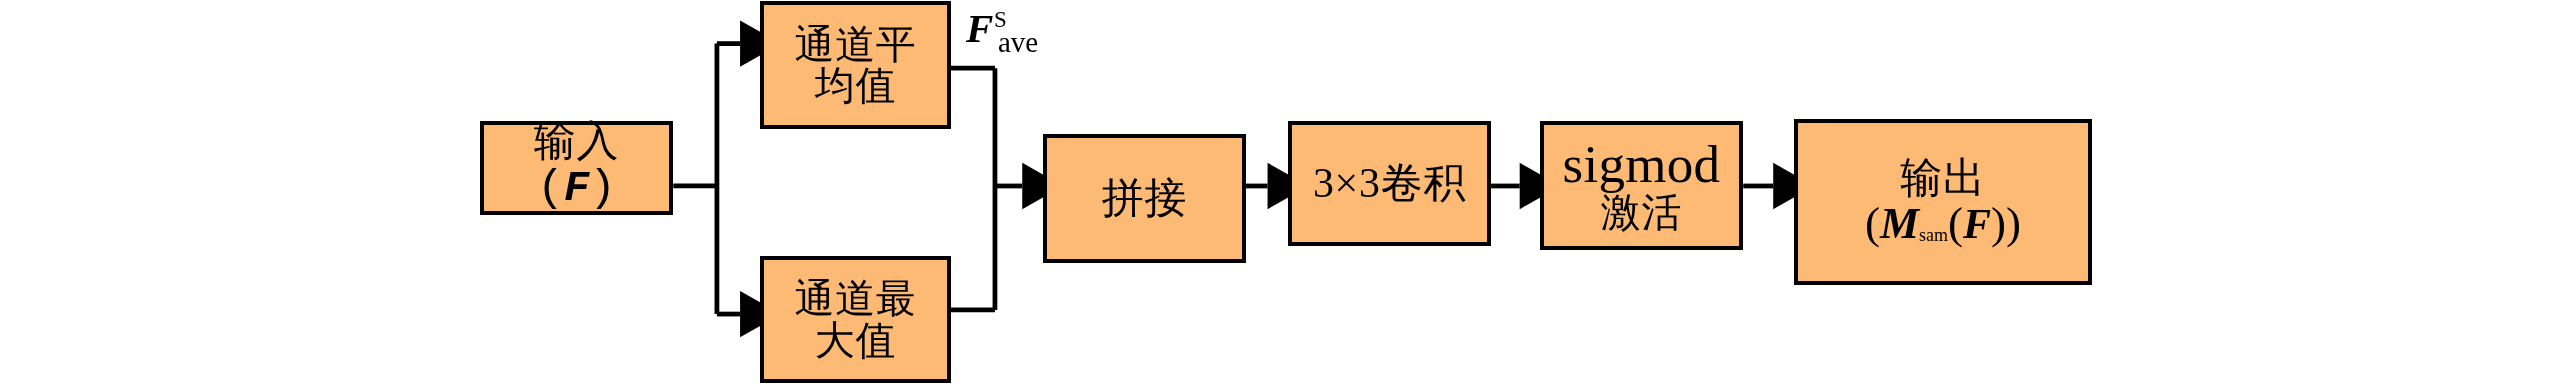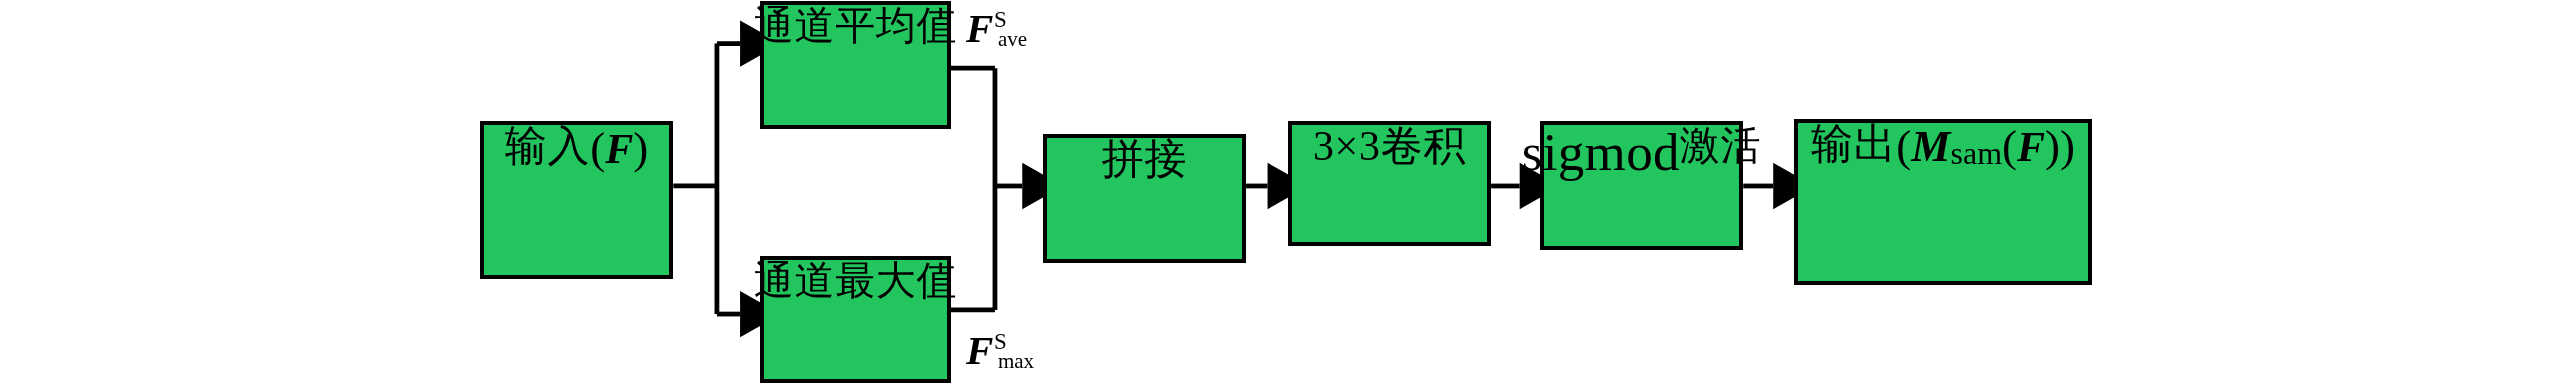--- a/index.html
+++ b/index.html
@@ -2,45 +2,45 @@
 <html style="font-size:11px"><head>
 <meta charset="utf-8">
 <style>
   html,body{margin:0;padding:0;background:#ffffff;}
   body{width:2576px;height:389px;overflow:hidden;
        font-family:"Liberation Serif","DejaVu Serif",serif;}
   #stage{position:relative;width:2576px;height:389px;background:#ffffff;}
   svg#wires{position:absolute;left:0;top:0;width:2576px;height:389px;}
 
   .node{position:absolute;box-sizing:border-box;border:4.8px solid #000000;
-        background:#22c55e;display:flex;flex-direction:row;
-        align-items:flex-start;justify-content:center;color:#000000;
+        background:#fdba74;display:flex;flex-direction:column;
+        align-items:center;justify-content:center;color:#000000;
         line-height:1.04;text-align:center;white-space:nowrap;}
   .node .ln{display:block;}
 
   
   .cjk{font-size:42px;letter-spacing:0.7px;}
   .cjk-sm{font-size:40px;letter-spacing:0.7px;}
   .latin{font-size:53px;letter-spacing:0.3px;}
 
   
   .var{font-style:italic;font-weight:bold;font-size:42px;}
   .var-m{font-style:italic;font-weight:bold;font-size:44px;}
   .paren{font-size:45px;}
-  .sub{font-style:normal;font-weight:normal;font-size:32px;
+  .sub{font-style:normal;font-weight:normal;font-size:18px;
        vertical-align:sub;letter-spacing:0px;font-family:Liberation Serif, serif;}
 
   
   .flabel{position:absolute;color:#000000;white-space:nowrap;
           font-family:"Liberation Serif","DejaVu Serif",serif;}
   .flabel .fv{font-style:italic;font-weight:bold;font-size:41px;}
   .flabel .fsup{font-style:normal;font-weight:normal;font-size:23px;
                 position:relative;top:-15px;left:0.7px;}
-  .flabel .fsub{font-style:normal;font-weight:normal;font-size:21px;
-                position:relative;top:4px;left:-8.2px;text-align:right;}
+  .flabel .fsub{font-style:normal;font-weight:normal;font-size:29px;
+                position:relative;top:10px;left:-8.2px;text-align:right;}
 </style>
 </head>
 <body>
 
 <div id="stage">
 
   <svg id="wires" viewBox="0 0 3780 571" preserveAspectRatio="none">
     <g stroke="#000000" stroke-width="7" fill="none" stroke-linecap="butt">
 
       <path d="M988 273 L1052 273"></path>
@@ -68,21 +68,21 @@
     <g fill="#000000" stroke="none">
       <polygon points="1086,30 1086,98 1146,64"></polygon>
       <polygon points="1086,427 1086,495 1146,461"></polygon>
       <polygon points="1500,239 1500,307 1560,273"></polygon>
       <polygon points="1860,239 1860,307 1920,273"></polygon>
       <polygon points="2230,239 2230,307 2290,273"></polygon>
       <polygon points="2602,239 2602,307 2662,273"></polygon>
     </g>
   </svg>
 
-  <div class="node" style="left:480px;top:121px;width:193px;height:158px;">
+  <div class="node" style="left:480px;top:121px;width:193px;height:94px;font-family:Liberation Mono, monospace;">
     <span class="ln cjk">输入</span>
     <span class="ln">
       <span class="paren">(</span><span class="var">F</span><span class="paren">)</span>
     </span>
   </div>
 
   <div class="node" style="left:760px;top:1.4px;width:191px;height:128px;">
     <span class="ln cjk-sm">通道平</span>
     <span class="ln cjk-sm">均值</span>
   </div>
@@ -109,18 +109,15 @@
     <span class="ln cjk">输出</span>
     <span class="ln">
       <span class="paren">(</span><span class="var-m">M</span><span class="sub">sam</span><span class="paren">(</span><span class="var">F</span><span class="paren">)</span><span class="paren">)</span>
     </span>
   </div>
 
   <div class="flabel" style="left:966px;top:4.1px;">
     <span class="fv">F</span><span class="fsup">S</span><span class="fsub">ave</span>
   </div>
 
-  <div class="flabel" style="left:966px;top:326px;">
-    <span class="fv">F</span><span class="fsup">S</span><span class="fsub">max</span>
-  </div>
 
 </div>
 
 
 </body></html>

